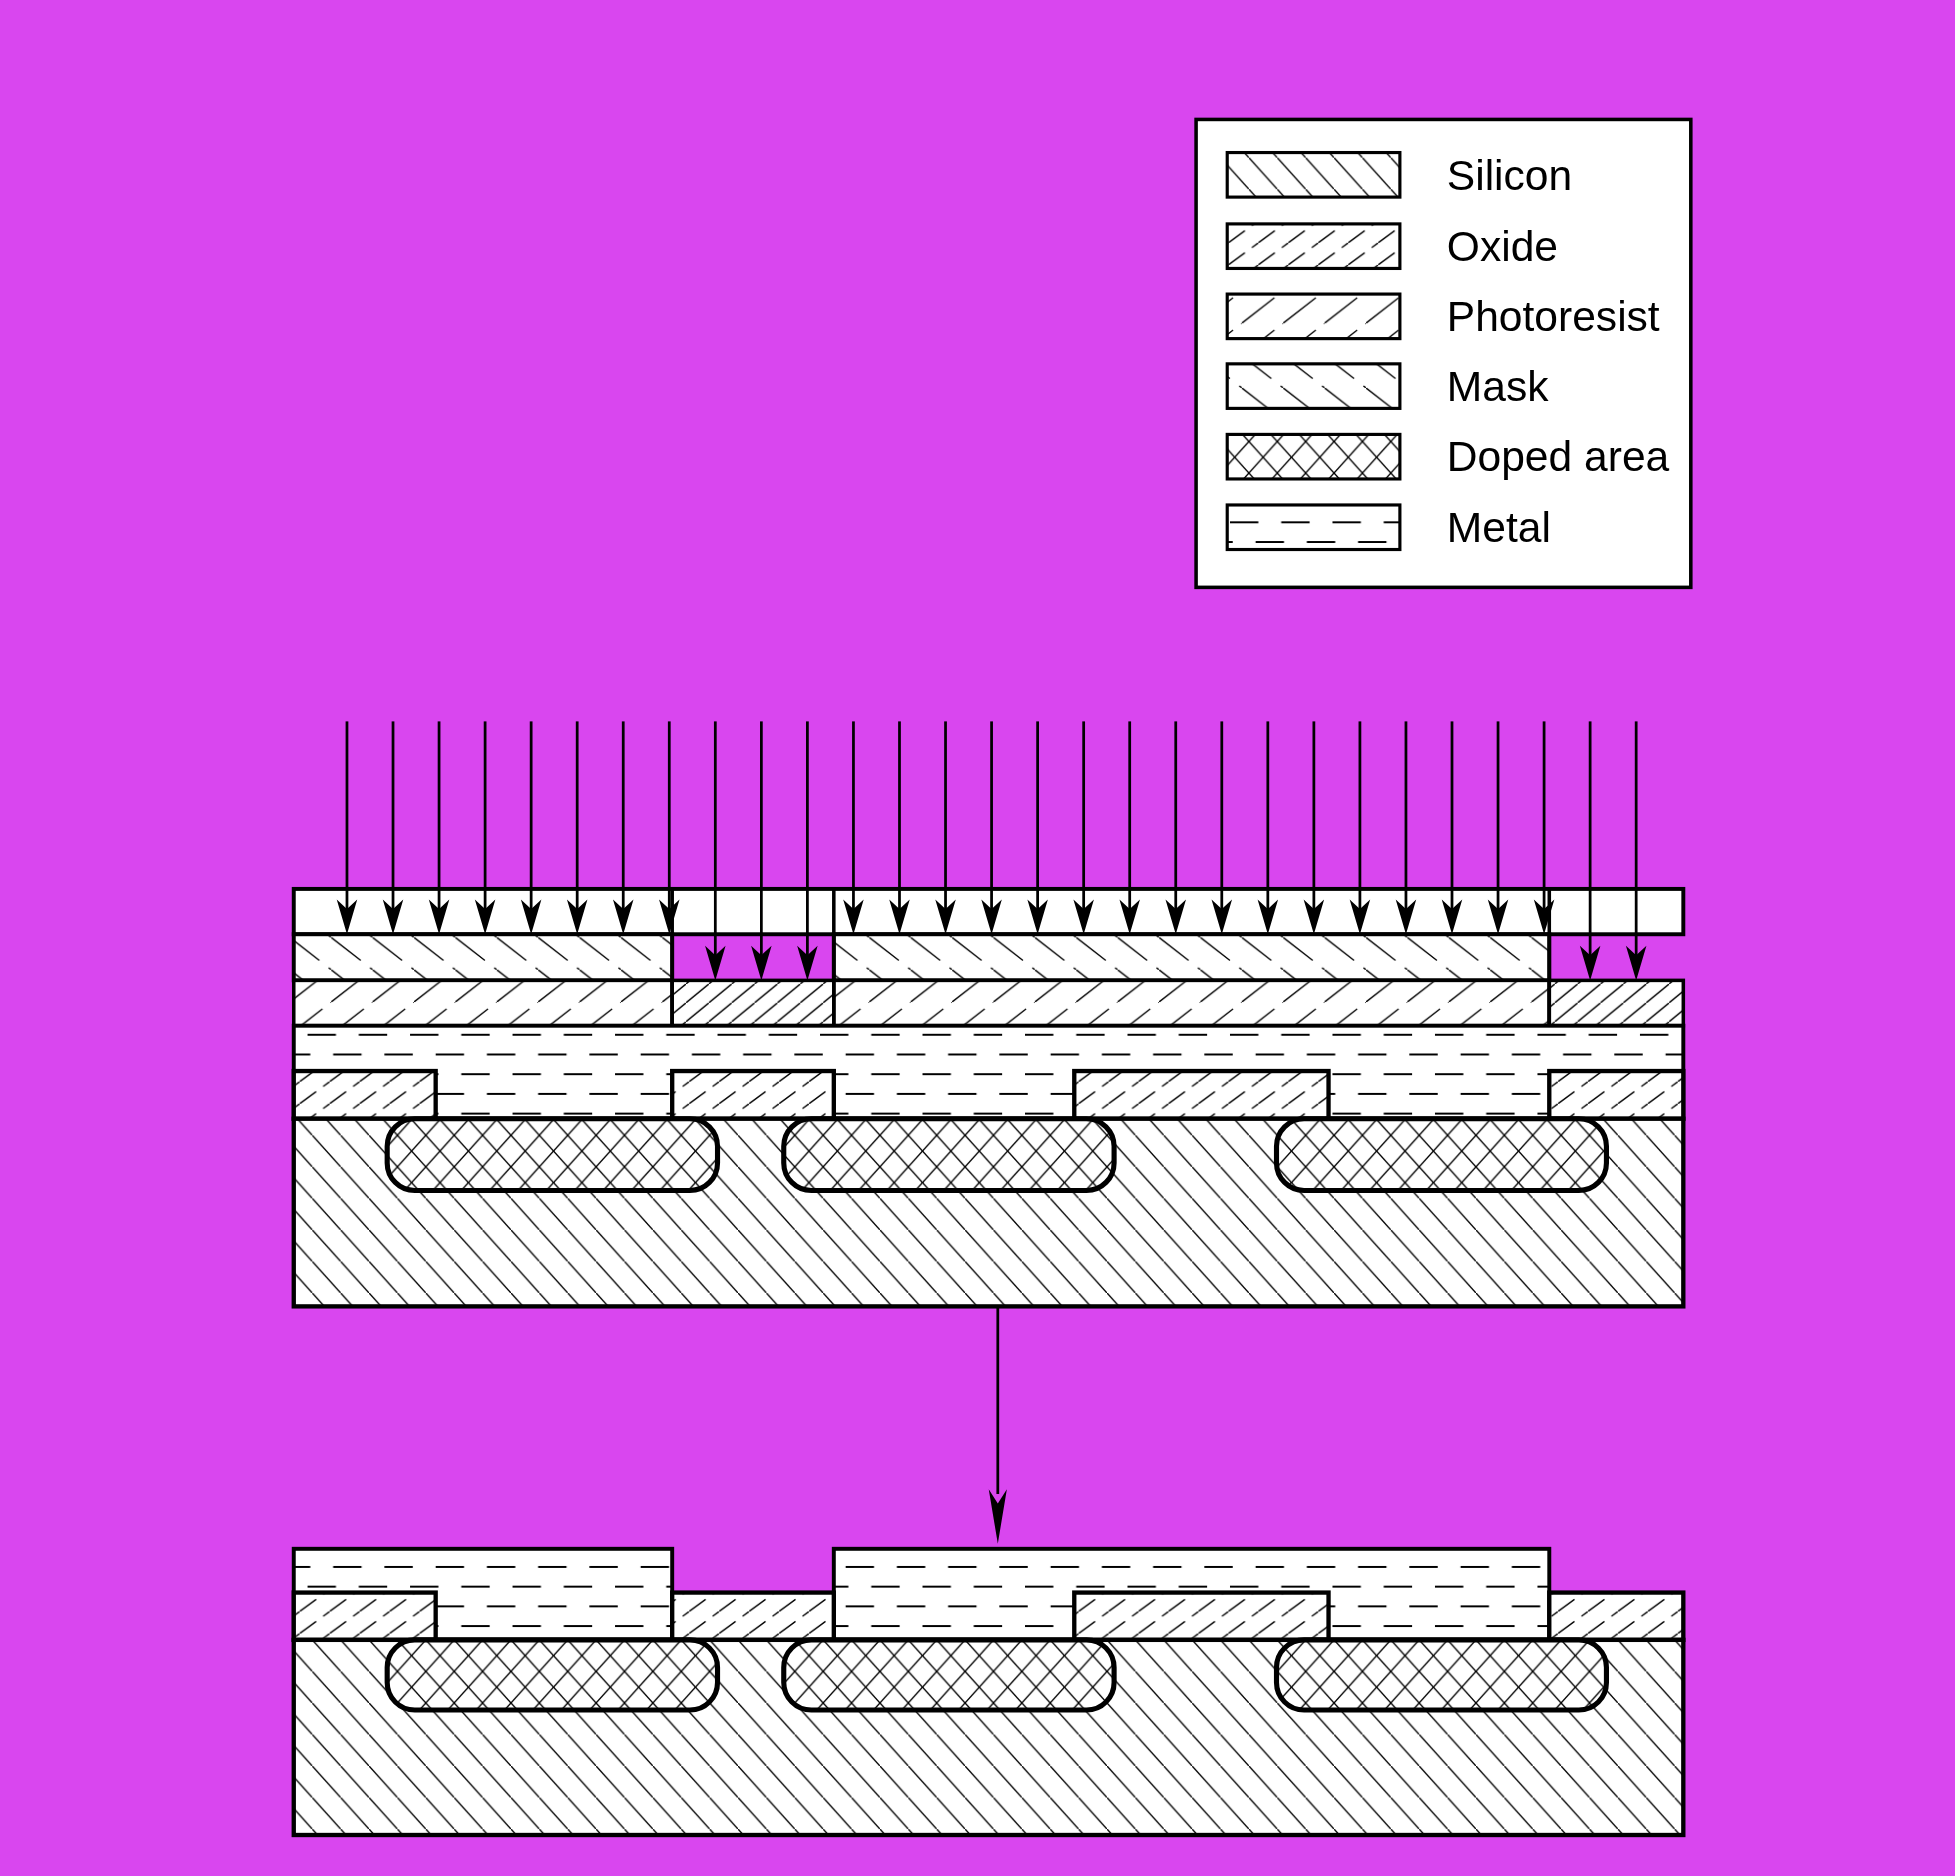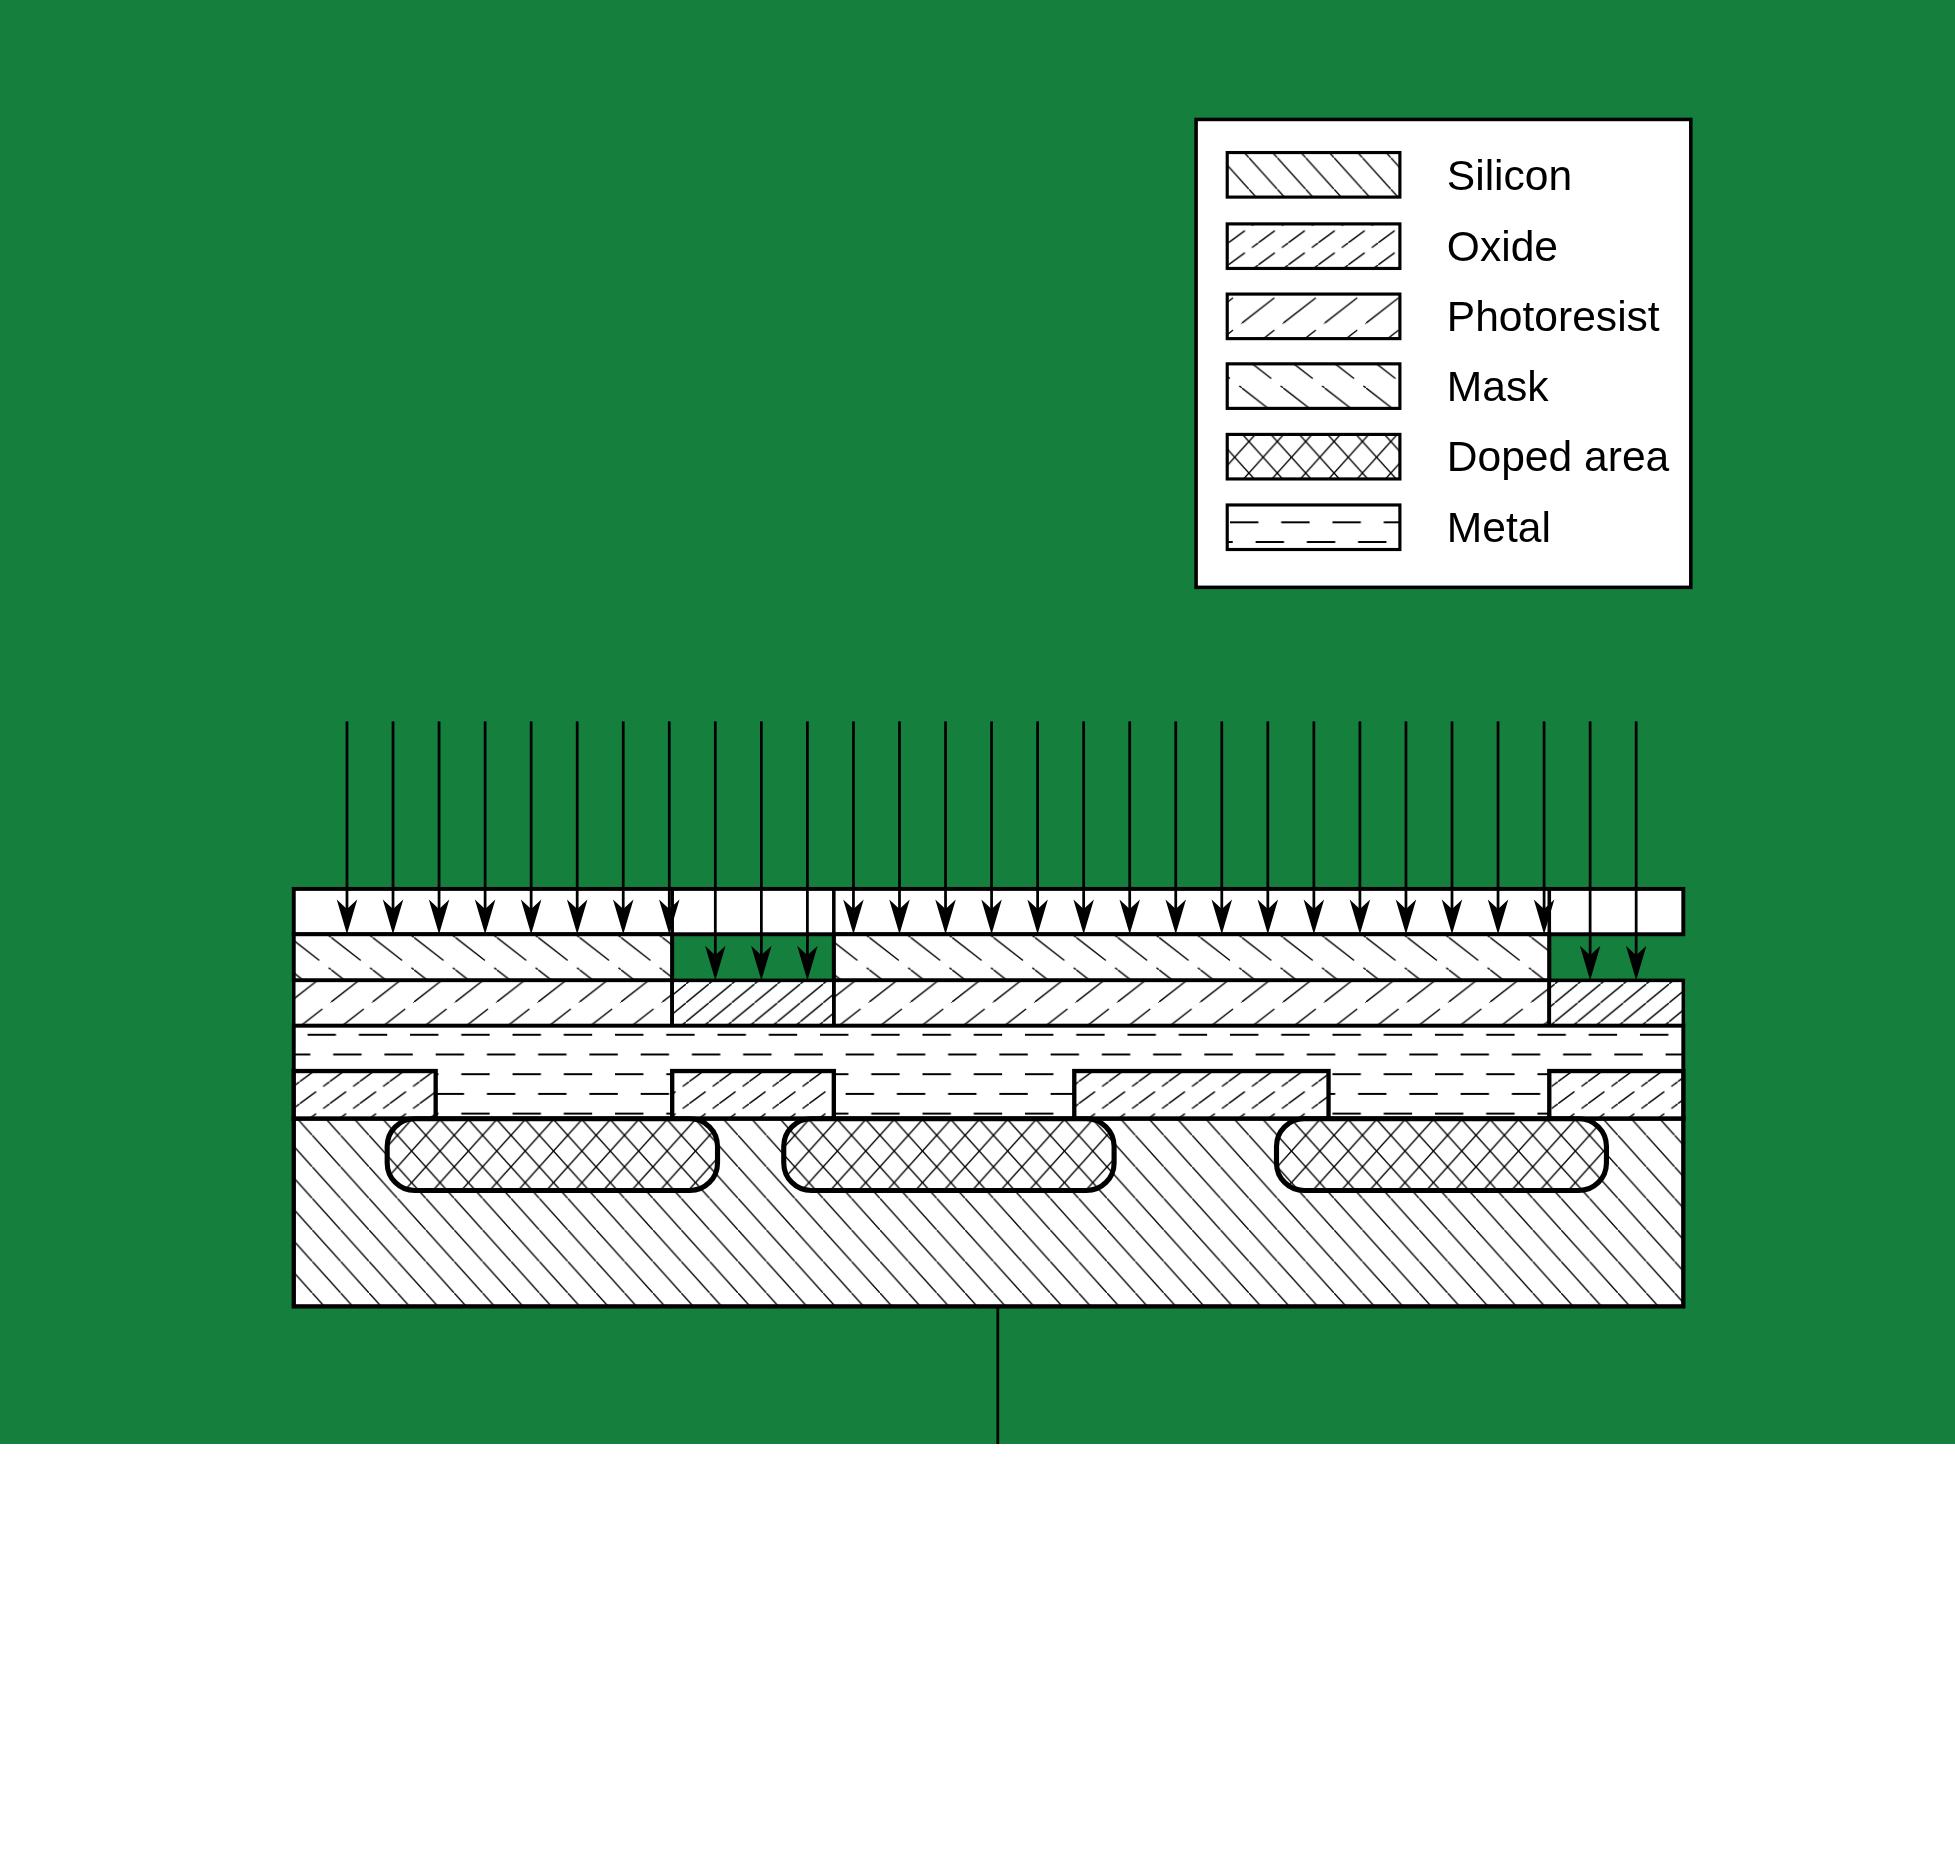--- a/index.html
+++ b/index.html
@@ -1,16 +1,16 @@
 <!DOCTYPE html>
 <html style="font-size:6.3px"><head>
 <meta charset="utf-8">
 <style>
   html,body{margin:0;padding:0;background:#ffffff}
-  #stage{position:relative;width:1955px;height:1444px;background:#15803d;overflow:hidden}
+  #stage{position:relative;width:1955px;height:1876px;background:#d946ef;overflow:hidden}
   svg{position:absolute;left:0;top:0;display:block}
   .legend-label{font-family:"Liberation Sans", sans-serif;font-size:108px;fill:#000}
   .ln10{stroke:#000;stroke-width:10}
   .ln11{stroke:#000;stroke-width:11}
   .ln13{stroke:#000;stroke-width:13}
   .ln8{stroke:#000;stroke-width:8}
   .ln9{stroke:#000;stroke-width:9}
   .uv-line{stroke:#000;stroke-width:7;fill:none}
   .uv-head{fill:#000;stroke:none}
 </style>

